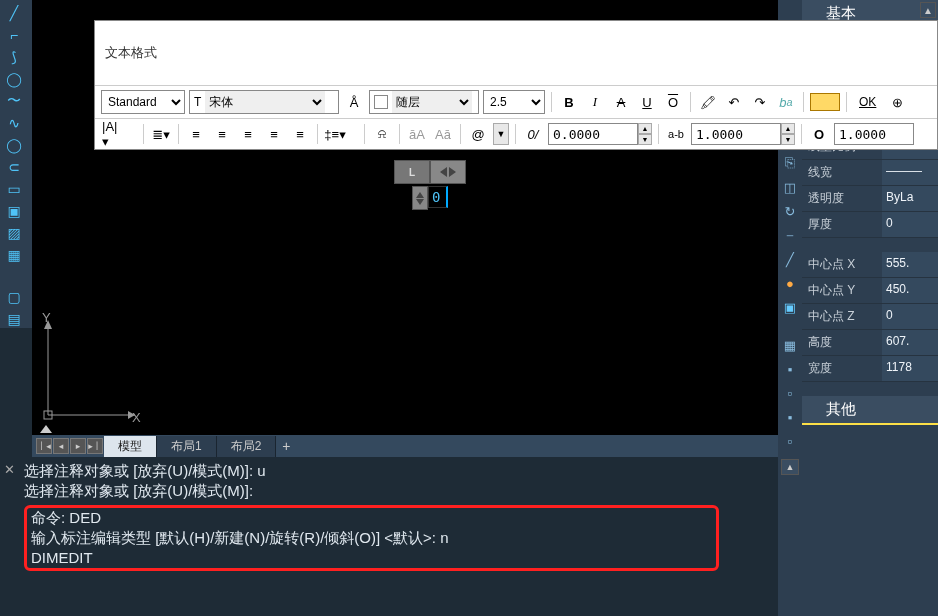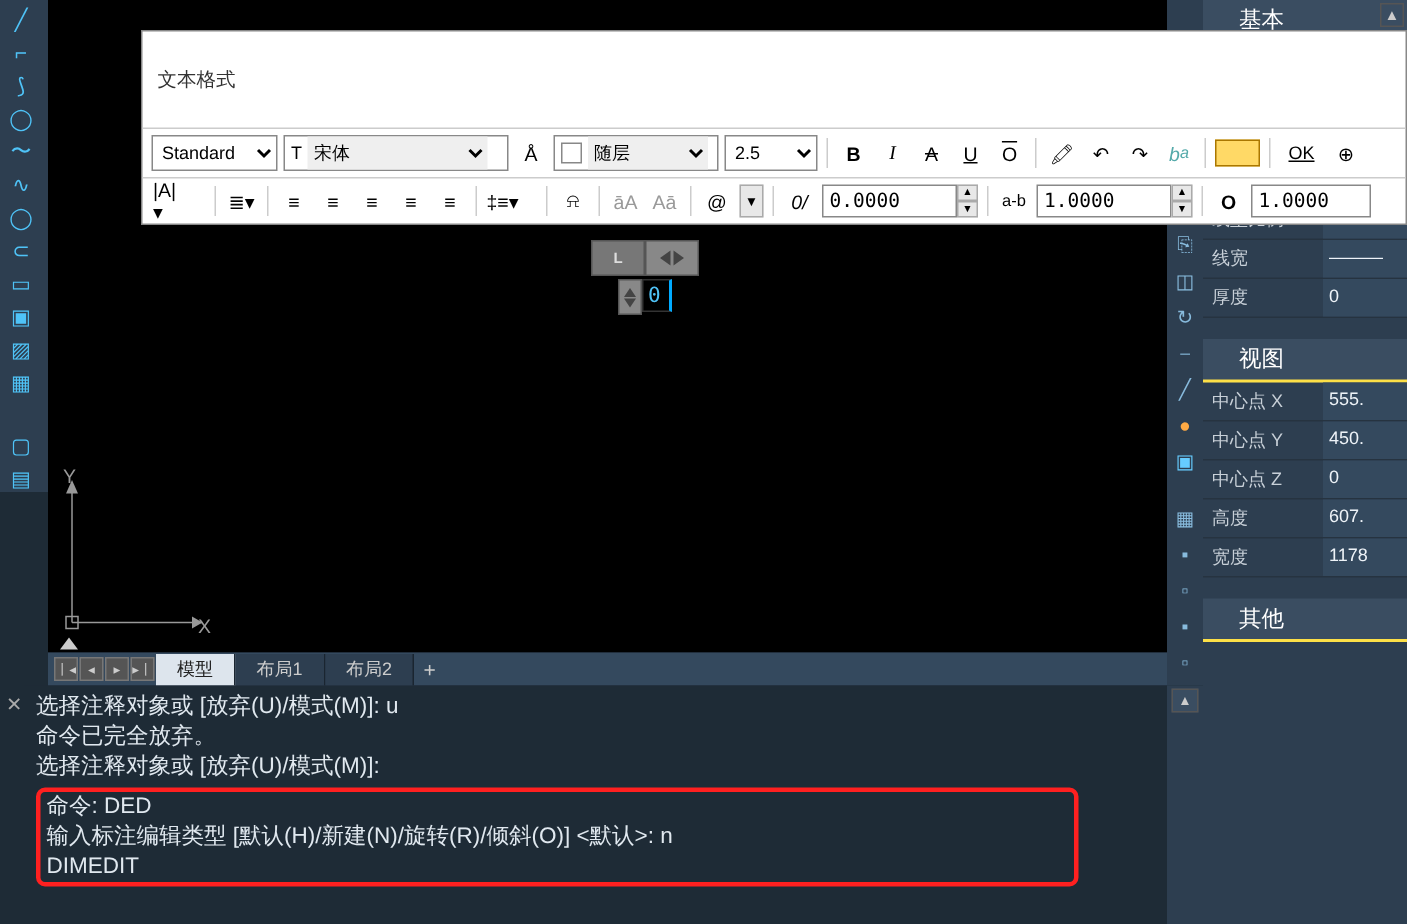--- a/index.html
+++ b/index.html
@@ -233,21 +233,20 @@
   <div class="tab active">模型</div>
   <div class="tab">布局1</div>
   <div class="tab">布局2</div>
   <div class="tab-add">+</div>
 </div>
 
 <div class="close-x">✕</div>
 
 <div class="cmd-area">
   <div class="cmd-line">选择注释对象或 [放弃(U)/模式(M)]: u</div>
-  <div class="cmd-line">命令已完全放弃。</div>
   <div class="cmd-line">选择注释对象或 [放弃(U)/模式(M)]:</div>
   <div class="red-box">
     <div class="cmd-line">命令: DED</div>
     <div class="cmd-line">输入标注编辑类型 [默认(H)/新建(N)/旋转(R)/倾斜(O)] &lt;默认&gt;: n</div>
     <div class="cmd-line">DIMEDIT</div>
   </div>
 </div>
 
 <div class="right-vscrollbar-area">
   <div class="vscroll-up">▲</div>
@@ -259,25 +258,28 @@
   <div style="height:105px"></div>
   <div class="props-row">
       <div class="props-label">线型比例</div>
       <div class="props-value">1</div>
     </div>
   <div class="props-row">
       <div class="props-label">线宽</div>
       <div class="props-value">———</div>
     </div>
   <div class="props-row">
+      <div class="props-label">透明度</div>
+      <div class="props-value">ByLa</div>
+    </div>
+  <div class="props-row">
       <div class="props-label">厚度</div>
       <div class="props-value">0</div>
     </div>
   <div style="height:14px"></div>
-  <div class="props-section-hdr">视图</div>
   <div class="props-row">
       <div class="props-label">中心点 X</div>
       <div class="props-value">555.</div>
     </div>
   <div class="props-row">
       <div class="props-label">中心点 Y</div>
       <div class="props-value">450.</div>
     </div>
   <div class="props-row">
       <div class="props-label">中心点 Z</div>

